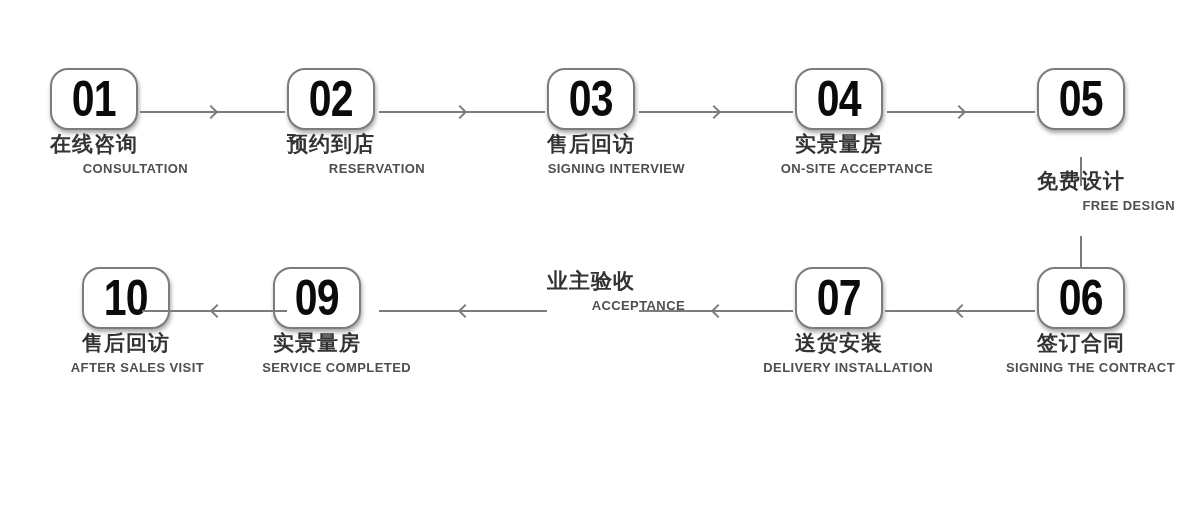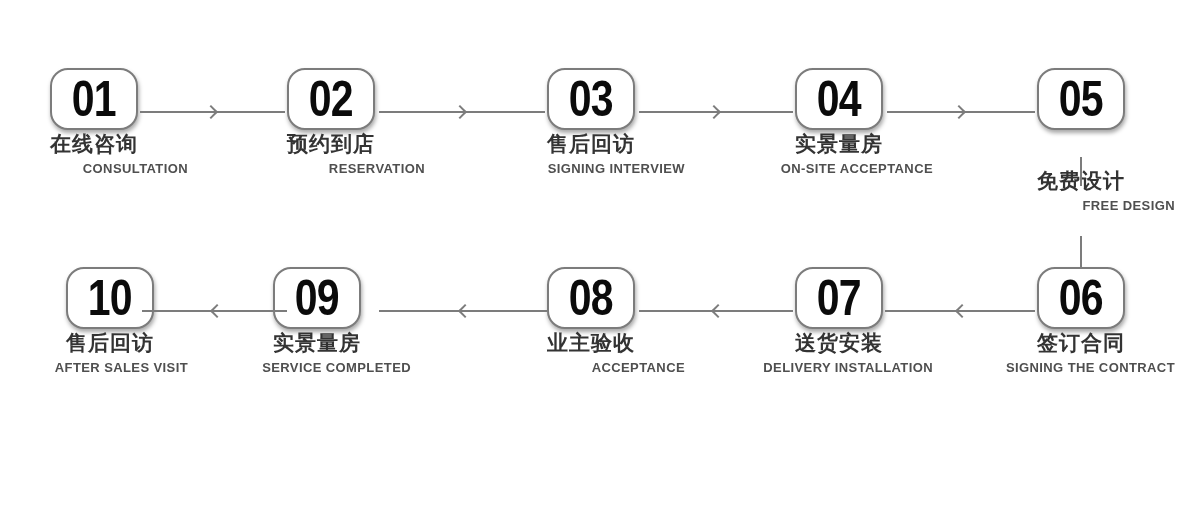--- a/index.html
+++ b/index.html
@@ -33,21 +33,21 @@
   .row2 { top: 267px; }
   .s1  { left: 0px; }
   .s2  { left: 237px; }
   .s3  { left: 497px; }
   .s4  { left: 745px; }
   .s5  { left: 987px; }
   .s6  { left: 987px; }
   .s7  { left: 745px; }
   .s8  { left: 497px; }
   .s9  { left: 223px; }
-  .s10 { left: 0px; padding-left: 32px; }
+  .s10 { left: 16px; padding-left: 32px; }
   .box {
     width: 88px;
     height: 62px;
     margin: 0 auto;
     background: #fff;
     border: 2px solid var(--box_border);
     border-radius: 18px;
     box-shadow: 1px 3px 4px rgba(0,0,0,0.35);
     display: flex;
     align-items: center;
@@ -168,23 +168,20 @@
 
   <div class="step row2 s7">
     <div class="box">
       <span class="num">07</span>
     </div>
     <div class="zh">送货安装</div>
     <div class="en">DELIVERY INSTALLATION</div>
   </div>
 
   <div class="step row2 s8">
-    <div class="box">
-      <span class="num">08</span>
-    </div>
     <div class="zh">业主验收</div>
     <div class="en">ACCEPTANCE</div>
   </div>
 
   <div class="step row2 s9">
     <div class="box">
       <span class="num">09</span>
     </div>
     <div class="zh">实景量房</div>
     <div class="en">SERVICE COMPLETED</div>

